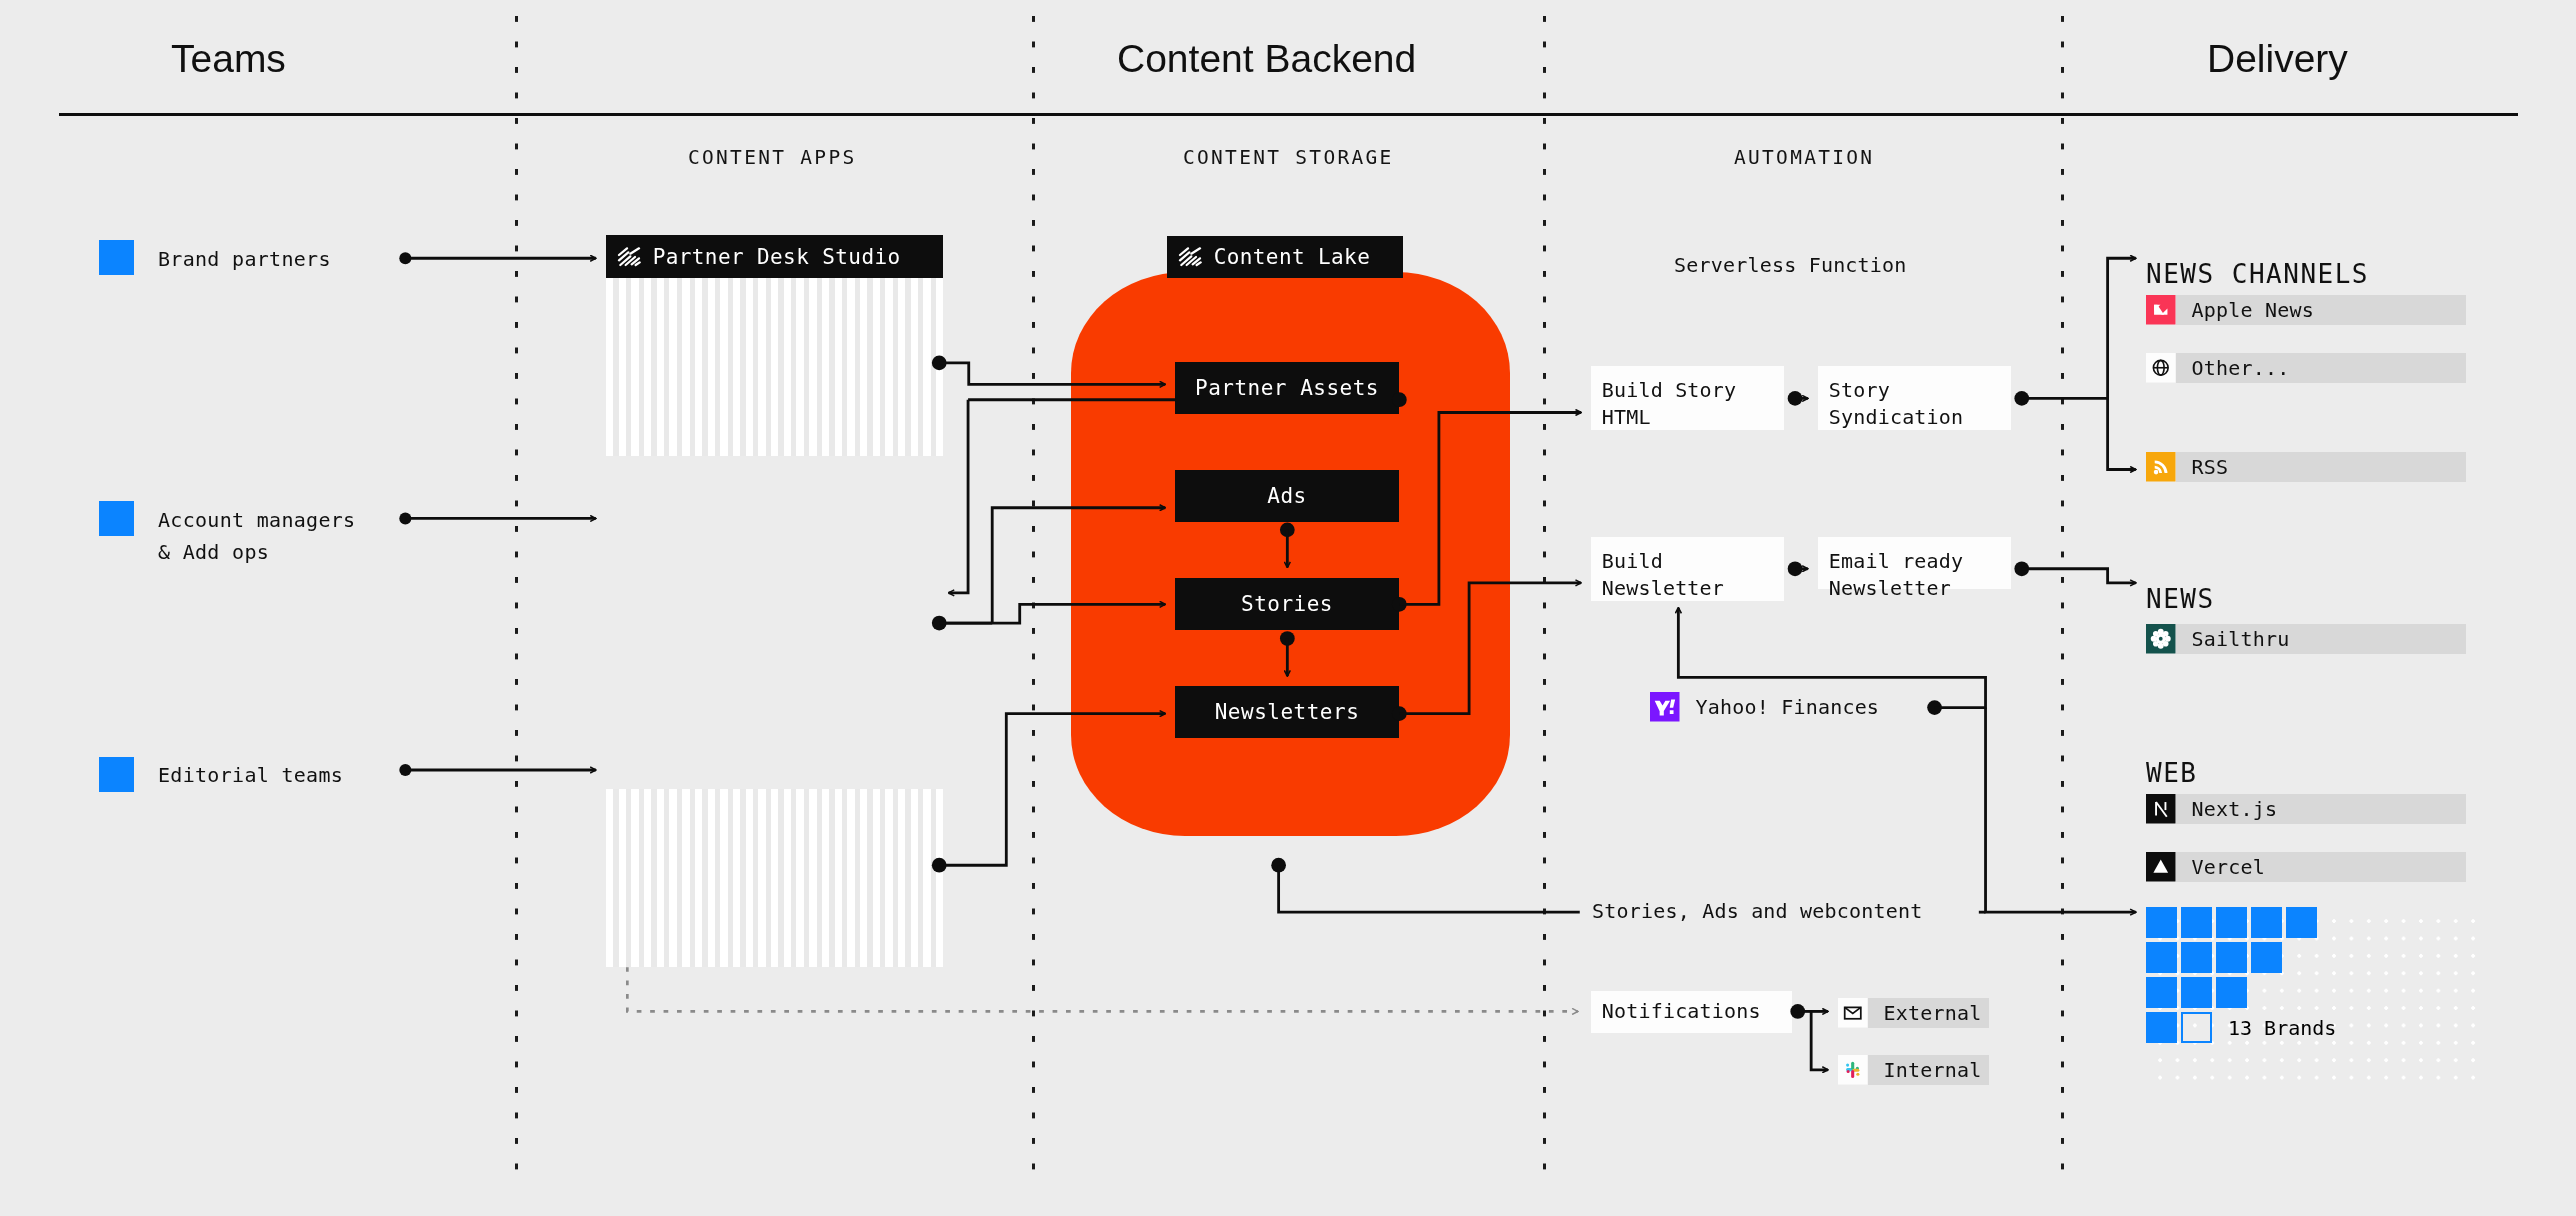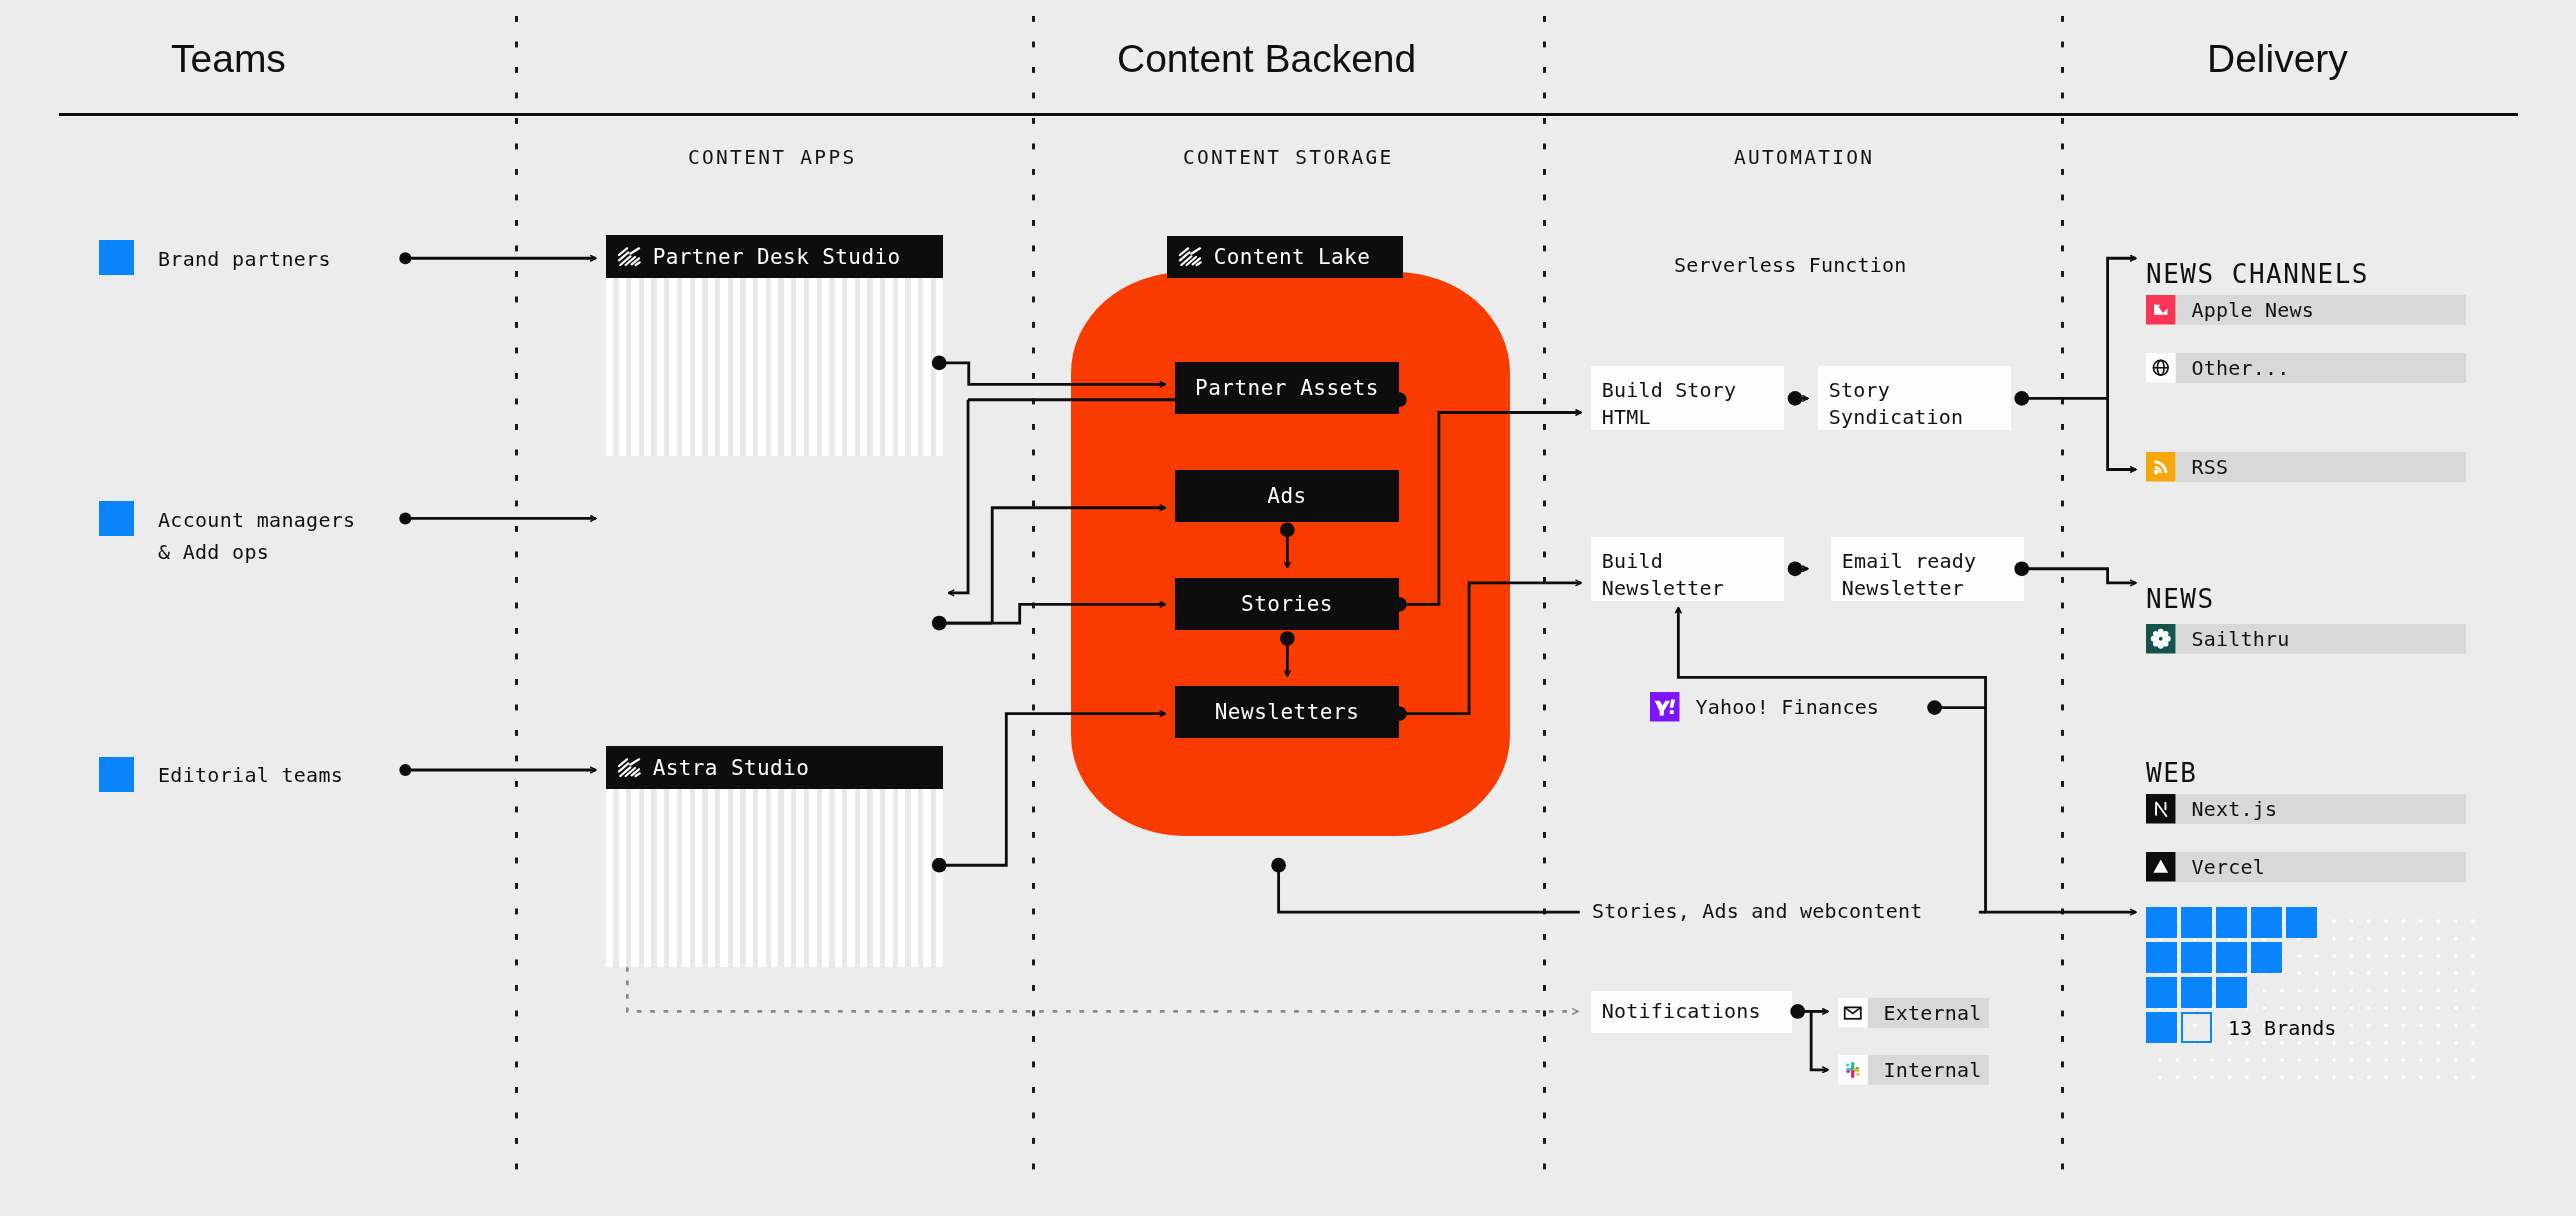--- a/index.html
+++ b/index.html
@@ -158,34 +158,20 @@
           <line x1="28" y1="27" x2="34" y2="23"></line>
         </g>
       </svg>
       <span class="ttl">Partner Desk Studio</span>
     </div>
   </div>
 
 
   <div class="card" style="left:606px;top:746px;width:337px;height:221px;">
     <div class="card-body" style="top:43px;height:178px;"></div>
-    <div class="card-head">
-      <svg class="scribble" viewBox="0 0 36 30">
-        <g stroke="#fff" stroke-width="3.4" stroke-linecap="round">
-          <line x1="3" y1="12" x2="15" y2="2"></line>
-            <line x1="3" y1="20" x2="17" y2="8"></line>
-          <line x1="5" y1="27" x2="20" y2="14"></line>
-            <line x1="13" y1="27" x2="27" y2="15"></line>
-          <line x1="20" y1="10" x2="33" y2="2"></line>
-            <line x1="22" y1="26" x2="33" y2="17"></line>
-          <line x1="28" y1="27" x2="34" y2="23"></line>
-        </g>
-      </svg>
-      <span class="ttl">Astra Studio</span>
-    </div>
   </div>
 
   <div id="lake" style="left:1071px;top:272px;width:439px;height:564px;"></div>
   <div class="lake-head" style="left:1167px;top:236px;width:236px;">
     <svg class="scribble" viewBox="0 0 36 30">
       <g stroke="#fff" stroke-width="3.4" stroke-linecap="round">
         <line x1="3" y1="12" x2="15" y2="2"></line>
           <line x1="3" y1="20" x2="17" y2="8"></line>
         <line x1="5" y1="27" x2="20" y2="14"></line>
           <line x1="13" y1="27" x2="27" y2="15"></line>
@@ -203,21 +189,21 @@
   <div class="lakebox" style="left:1175px;top:686px;width:224px;height:52px;">Newsletters</div>
 
   <div class="plain-label" style="left:1674px;top:253px;">Serverless Function</div>
 
   <div class="fbox" style="left:1591px;top:366px;width:193px;height:64px;">Build Story
 HTML</div>
   <div class="fbox" style="left:1818px;top:366px;width:193px;height:64px;">Story
 Syndication</div>
   <div class="fbox" style="left:1591px;top:537px;width:193px;height:64px;">Build
 Newsletter</div>
-  <div class="fbox" style="left:1818px;top:537px;width:193px;height:64px;margin-left:13px;">Email ready
+  <div class="fbox" style="left:1818px;top:537px;width:193px;height:52px;">Email ready
 Newsletter</div>
 
   <div class="chip" style="left:1650px;top:692px;">
     <svg class="ico" viewBox="0 0 44 44">
       <rect width="44" height="44" fill="#7b16ff"></rect>
       <path d="M7 13h7.4l4.3 7.2L23 13h7L20.6 28.5V35h-6.2v-6.4z" fill="#fff"></path>
       <path d="M31.5 11h6l-2.9 12.6h-5.2zM29.5 27.2h5.6v5.6h-5.6z" fill="#fff"></path>
     </svg>
     <span class="bar" style="width:201px;background:#ececec;">Yahoo! Finances</span>
   </div>

